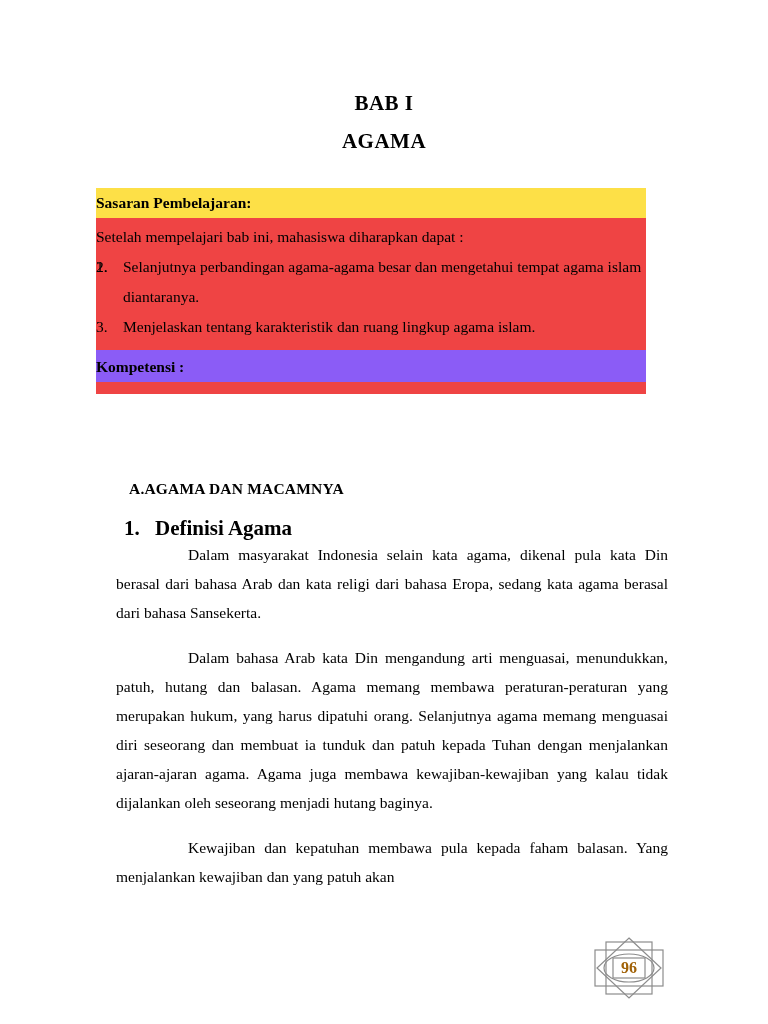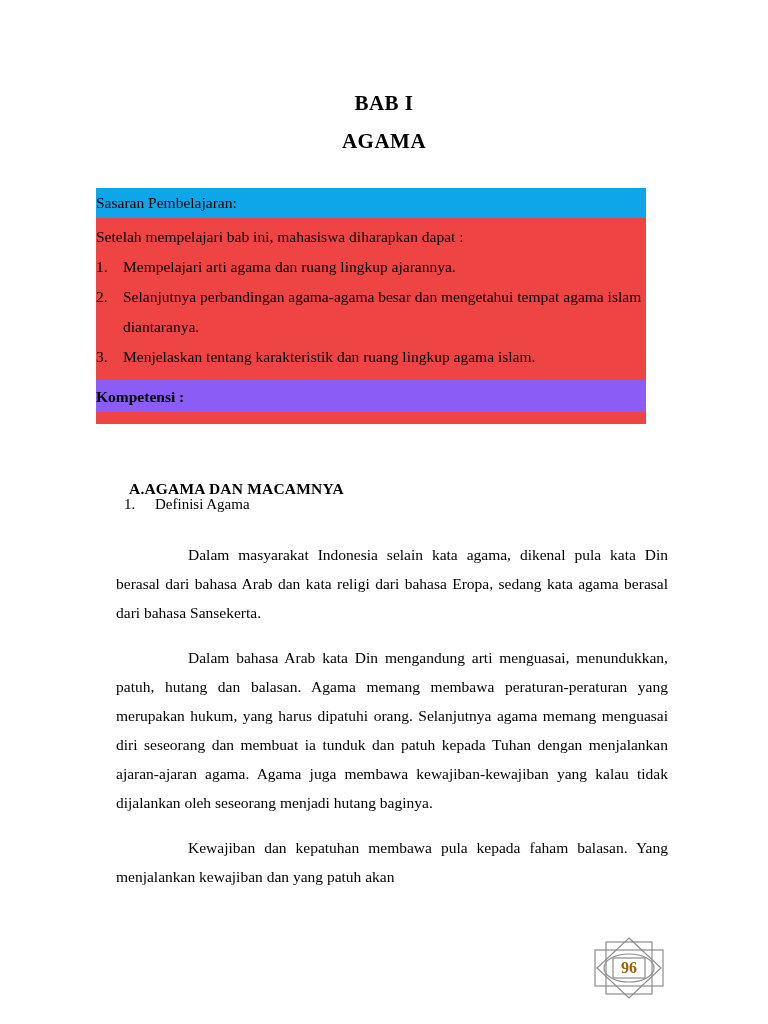--- a/index.html
+++ b/index.html
@@ -40,22 +40,22 @@
   
   .objectives {
     position: absolute;
     left: 96px;
     top: 188px;
     width: 550px;
     font-size: 15.5px;
     line-height: 30px;
   }
   .obj-heading {
-    font-weight: normal;
-    background: #0ea5e9;
+    font-weight: bold;
+    background: #fde047;
     padding-left: 0;
   }
   .shade-block {
     background: #ef4444;
     width: 550px;
     box-sizing: border-box;
   }
   .shade-top-pad { height: 4px; }
   .shade-bottom-pad { height: 8px; }
 
@@ -92,23 +92,23 @@
     position: absolute;
     left: 129px;
     top: 480px;
     font-size: 15.5px;
     font-weight: bold;
     letter-spacing: 0.2px;
   }
   .sec-1 {
     position: absolute;
     left: 124px;
-    top: 496px;
-    font-size: 15px;
-    font-weight: normal;
+    top: 516px;
+    font-size: 21px;
+    font-weight: bold;
   }
   .sec-1 .num {
     display: inline-block;
     width: 31px;
   }
 
   
   .body-text {
     position: absolute;
     left: 96px;
@@ -161,21 +161,20 @@
   <div class="objectives">
 
     <div class="obj-heading">Sasaran Pembelajaran:</div>
 
     <div class="shade-block">
       <div class="shade-top-pad"></div>
       <div class="obj-intro">Setelah mempelajari bab ini, mahasiswa diharapkan dapat :</div>
       <ul class="obj-list">
         <li>
           <span class="num">1.</span>
-          <span>Mempelajari arti agama dan ruang lingkup ajarannya.</span>
         </li>
         <li>
           <span class="num">2.</span>
           <span>Selanjutnya perbandingan agama-agama besar dan mengetahui tempat agama islam diantaranya.</span>
         </li>
         <li>
           <span class="num">3.</span>
           <span>Menjelaskan tentang karakteristik dan ruang lingkup agama islam.</span>
         </li>
       </ul>

